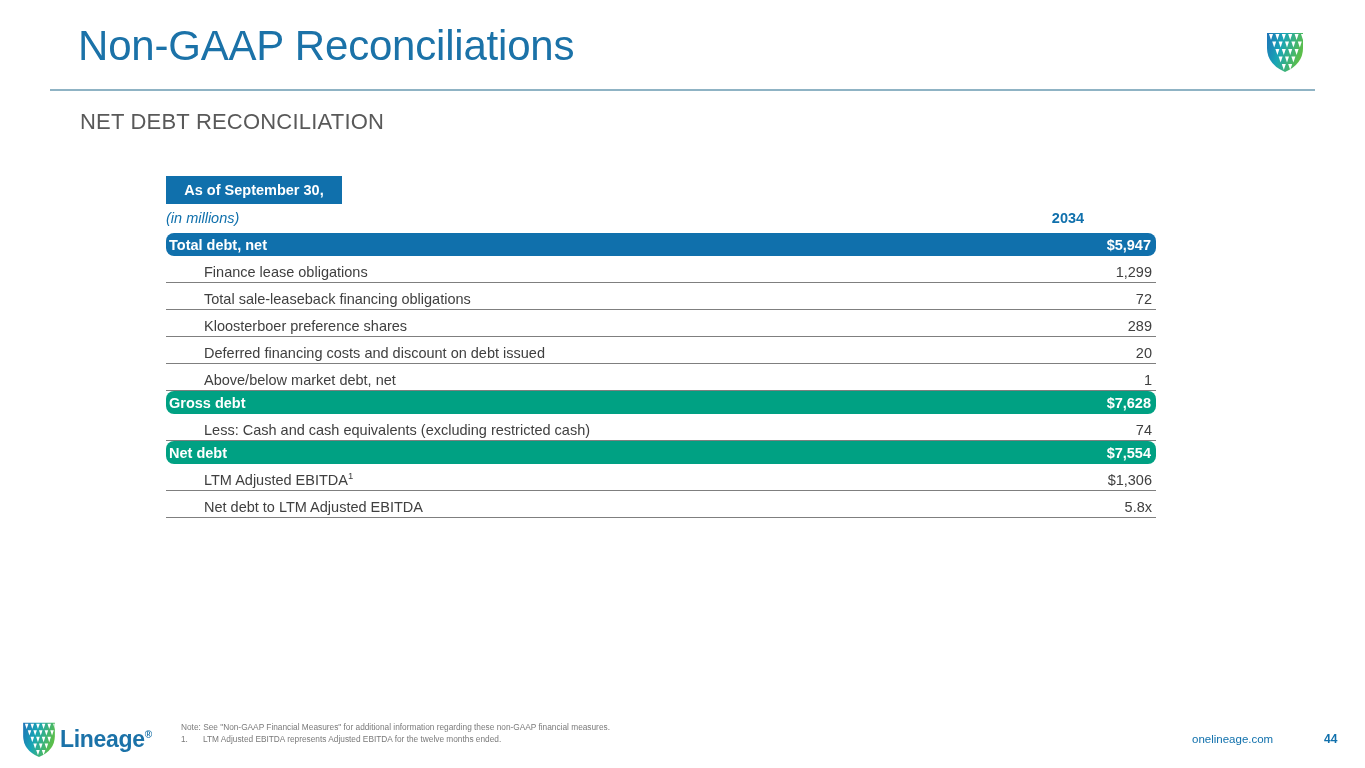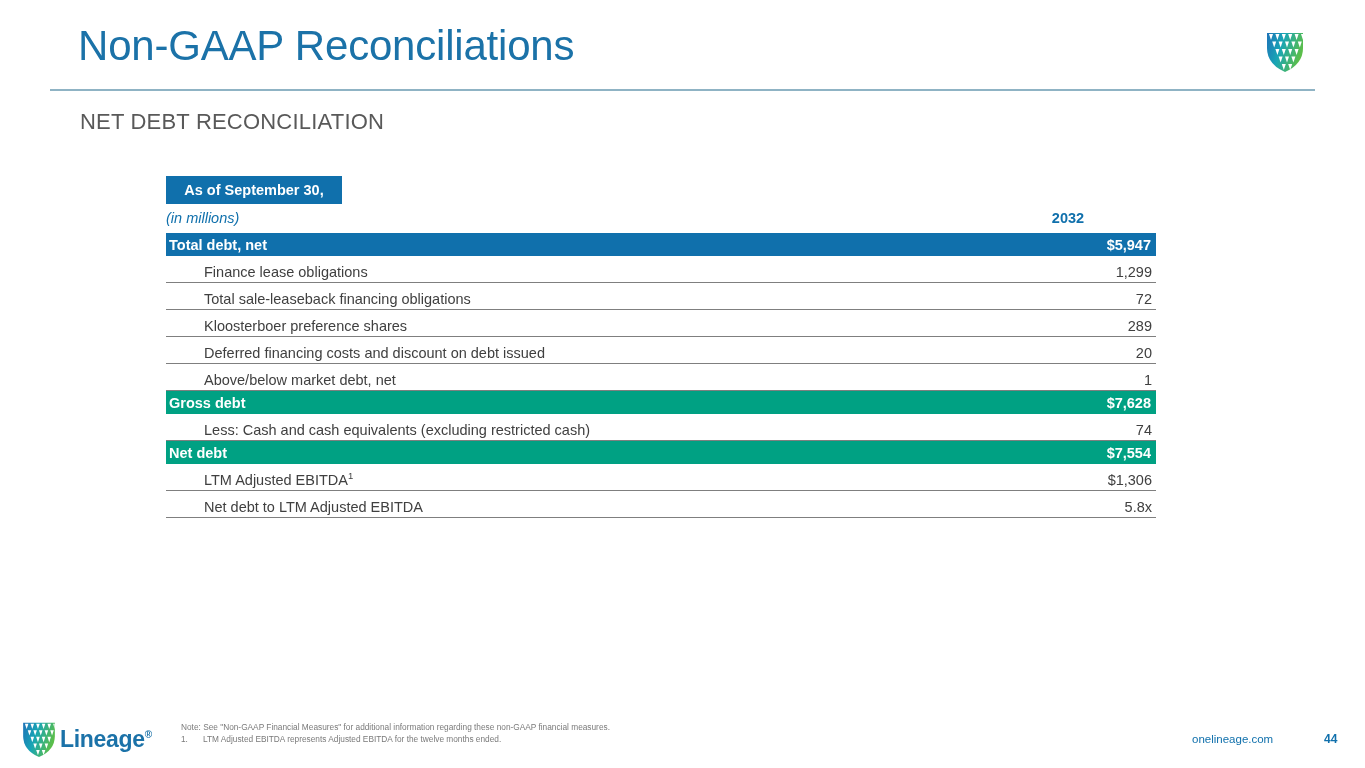--- a/index.html
+++ b/index.html
@@ -121,20 +121,21 @@
     text-align: center;
   }
 
   
   .row-band {
     height: 23px;
     align-items: center;
     padding: 0 5px 0 3px;
     color: #ffffff;
     font-weight: bold;
+    border-radius: 8px;
   }
   .row-band.blue  { background: #1070AC; }
   .row-band.green { background: #00A183; }
   .row-band .cell-label { font-weight: bold; color: #ffffff; }
   .row-band .cell-value { font-weight: bold; color: #ffffff; }
 
   
   .row-detail {
     height: 27px;
     border-bottom: 1px solid #7F7F7F;
@@ -243,21 +244,21 @@
 </div>
 
 <div id="net-debt-table">
 
   <div class="tbl-row row-period">
     <div class="period-chip">As of September 30,</div>
   </div>
 
   <div class="tbl-row row-units">
     <div class="cell-label">(in millions)</div>
-    <div class="cell-value">2032</div>
+    <div class="cell-value">2034</div>
   </div>
 
   <div class="gap-2"></div>
 
   <div class="tbl-row row-band blue">
     <div class="cell-label">Total debt, net</div>
     <div class="cell-value">$5,947</div>
   </div>
 
   <div class="tbl-row row-detail">

